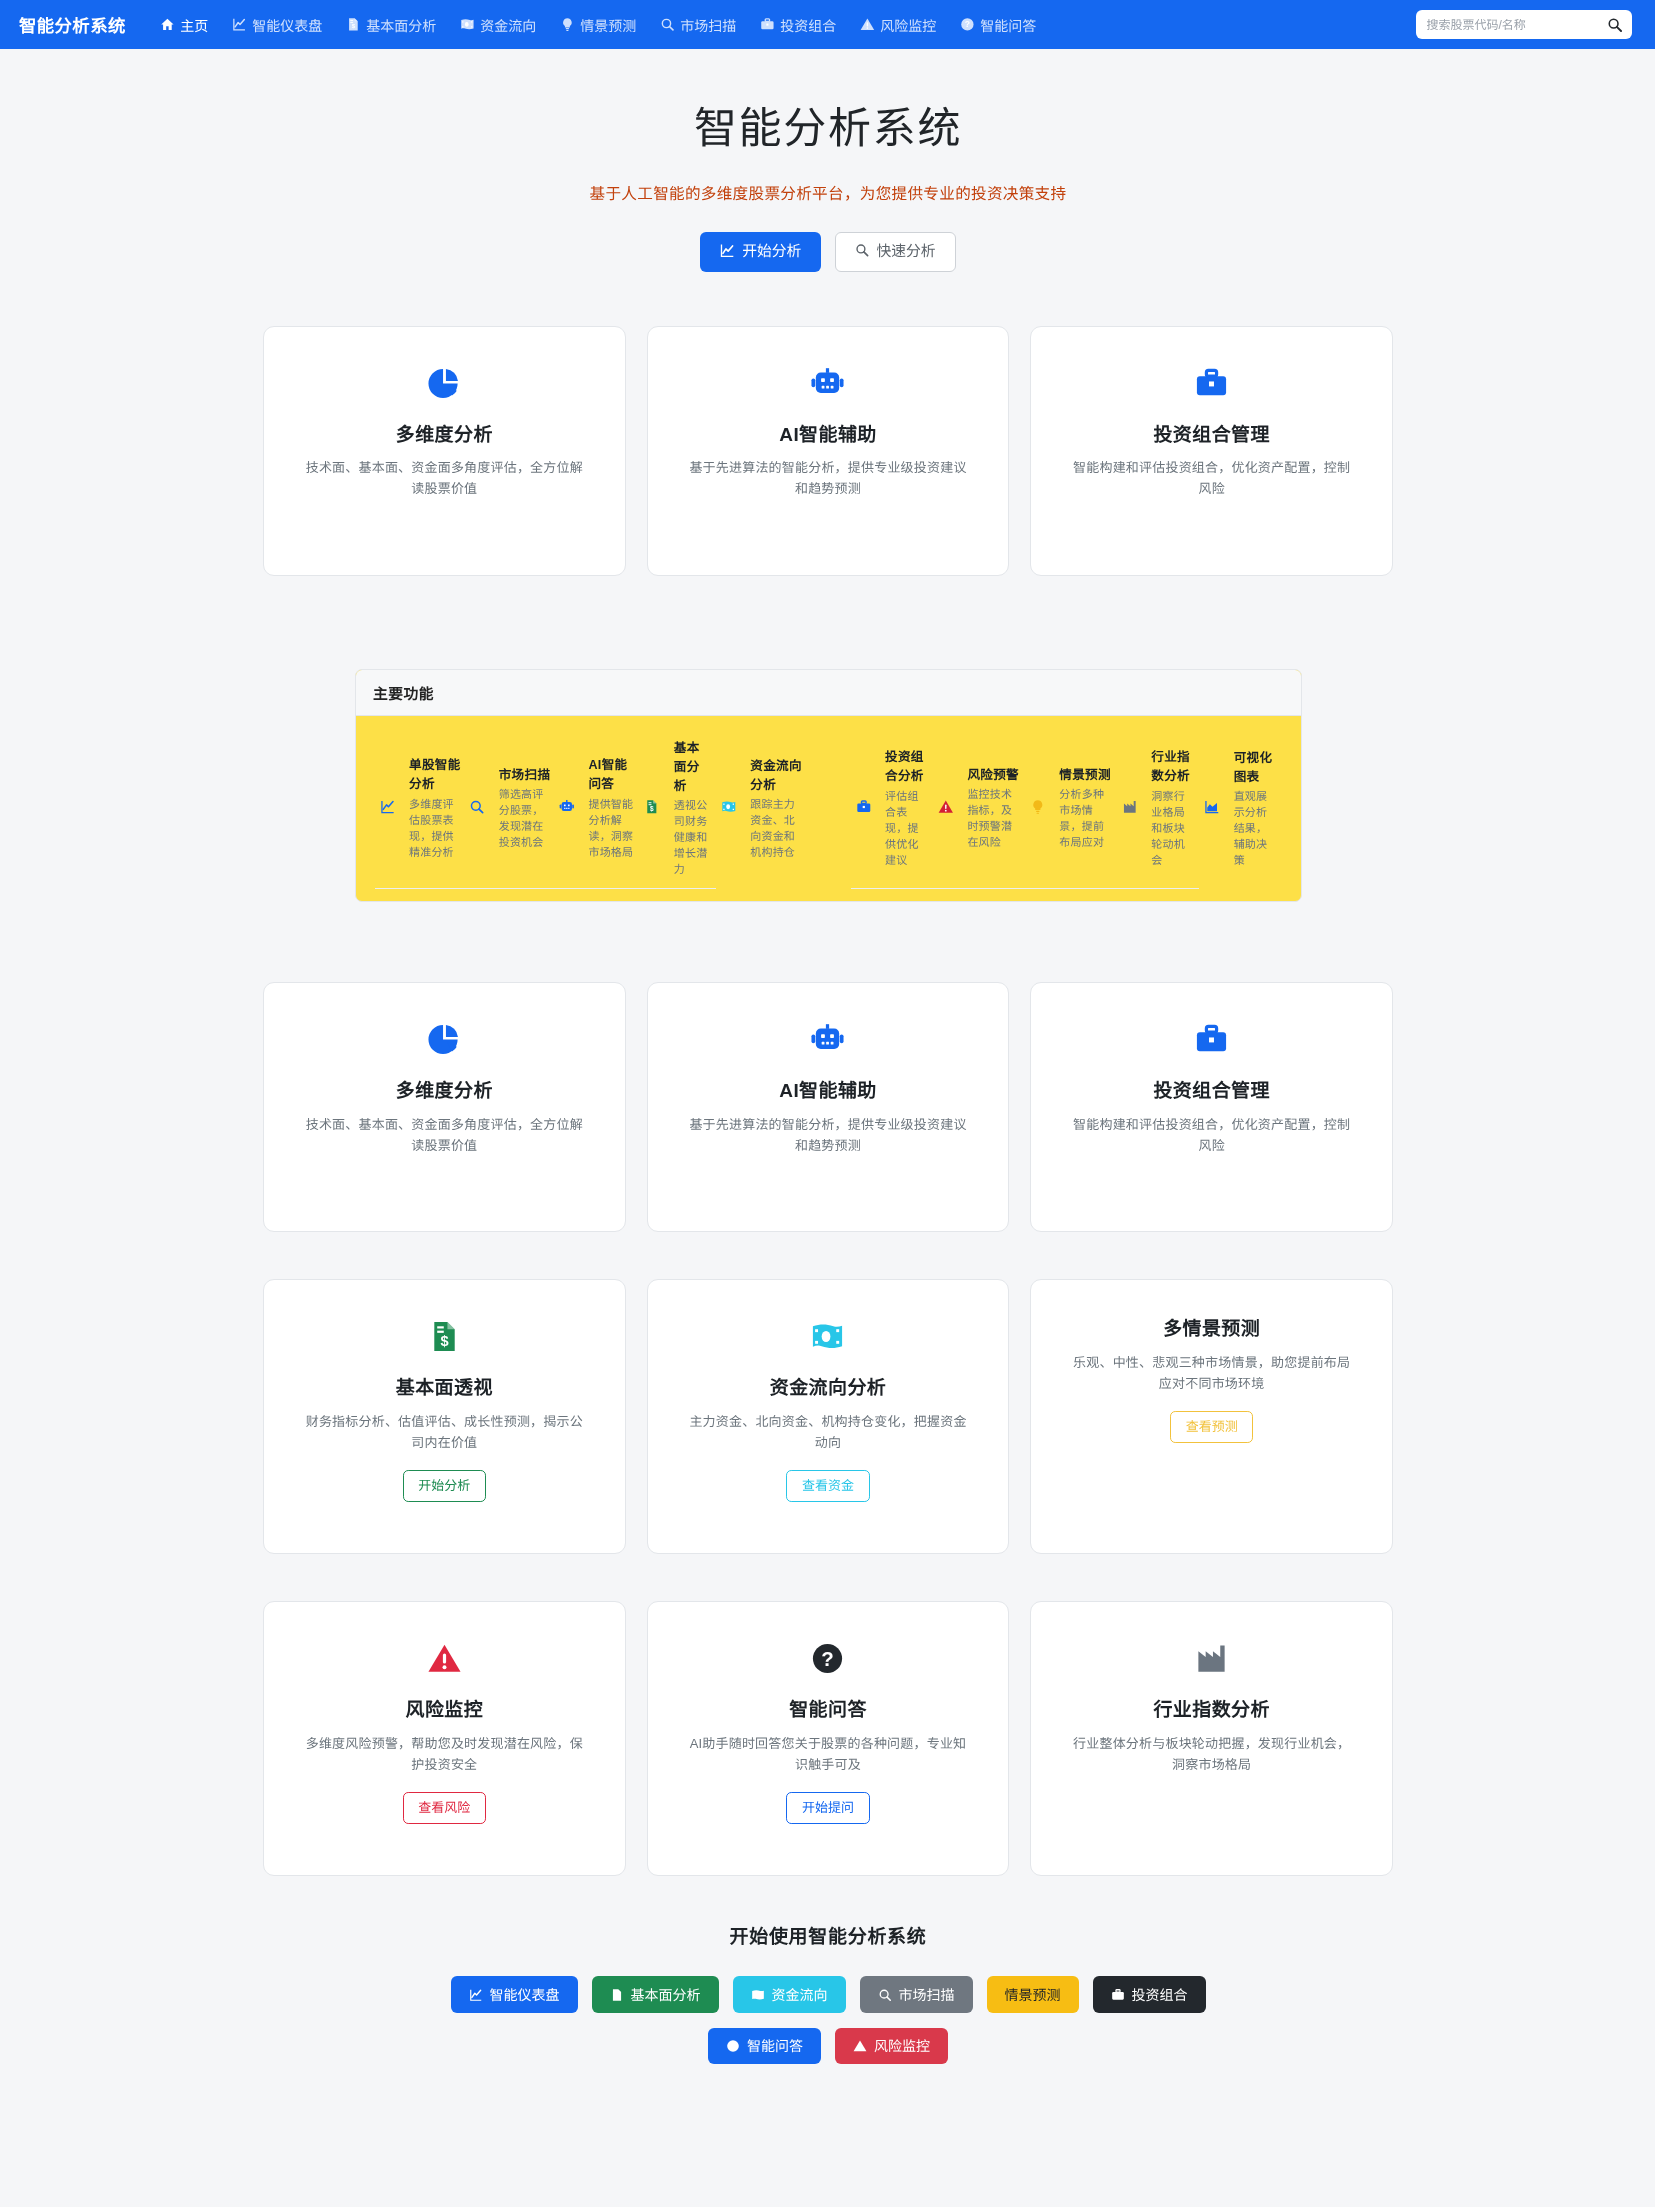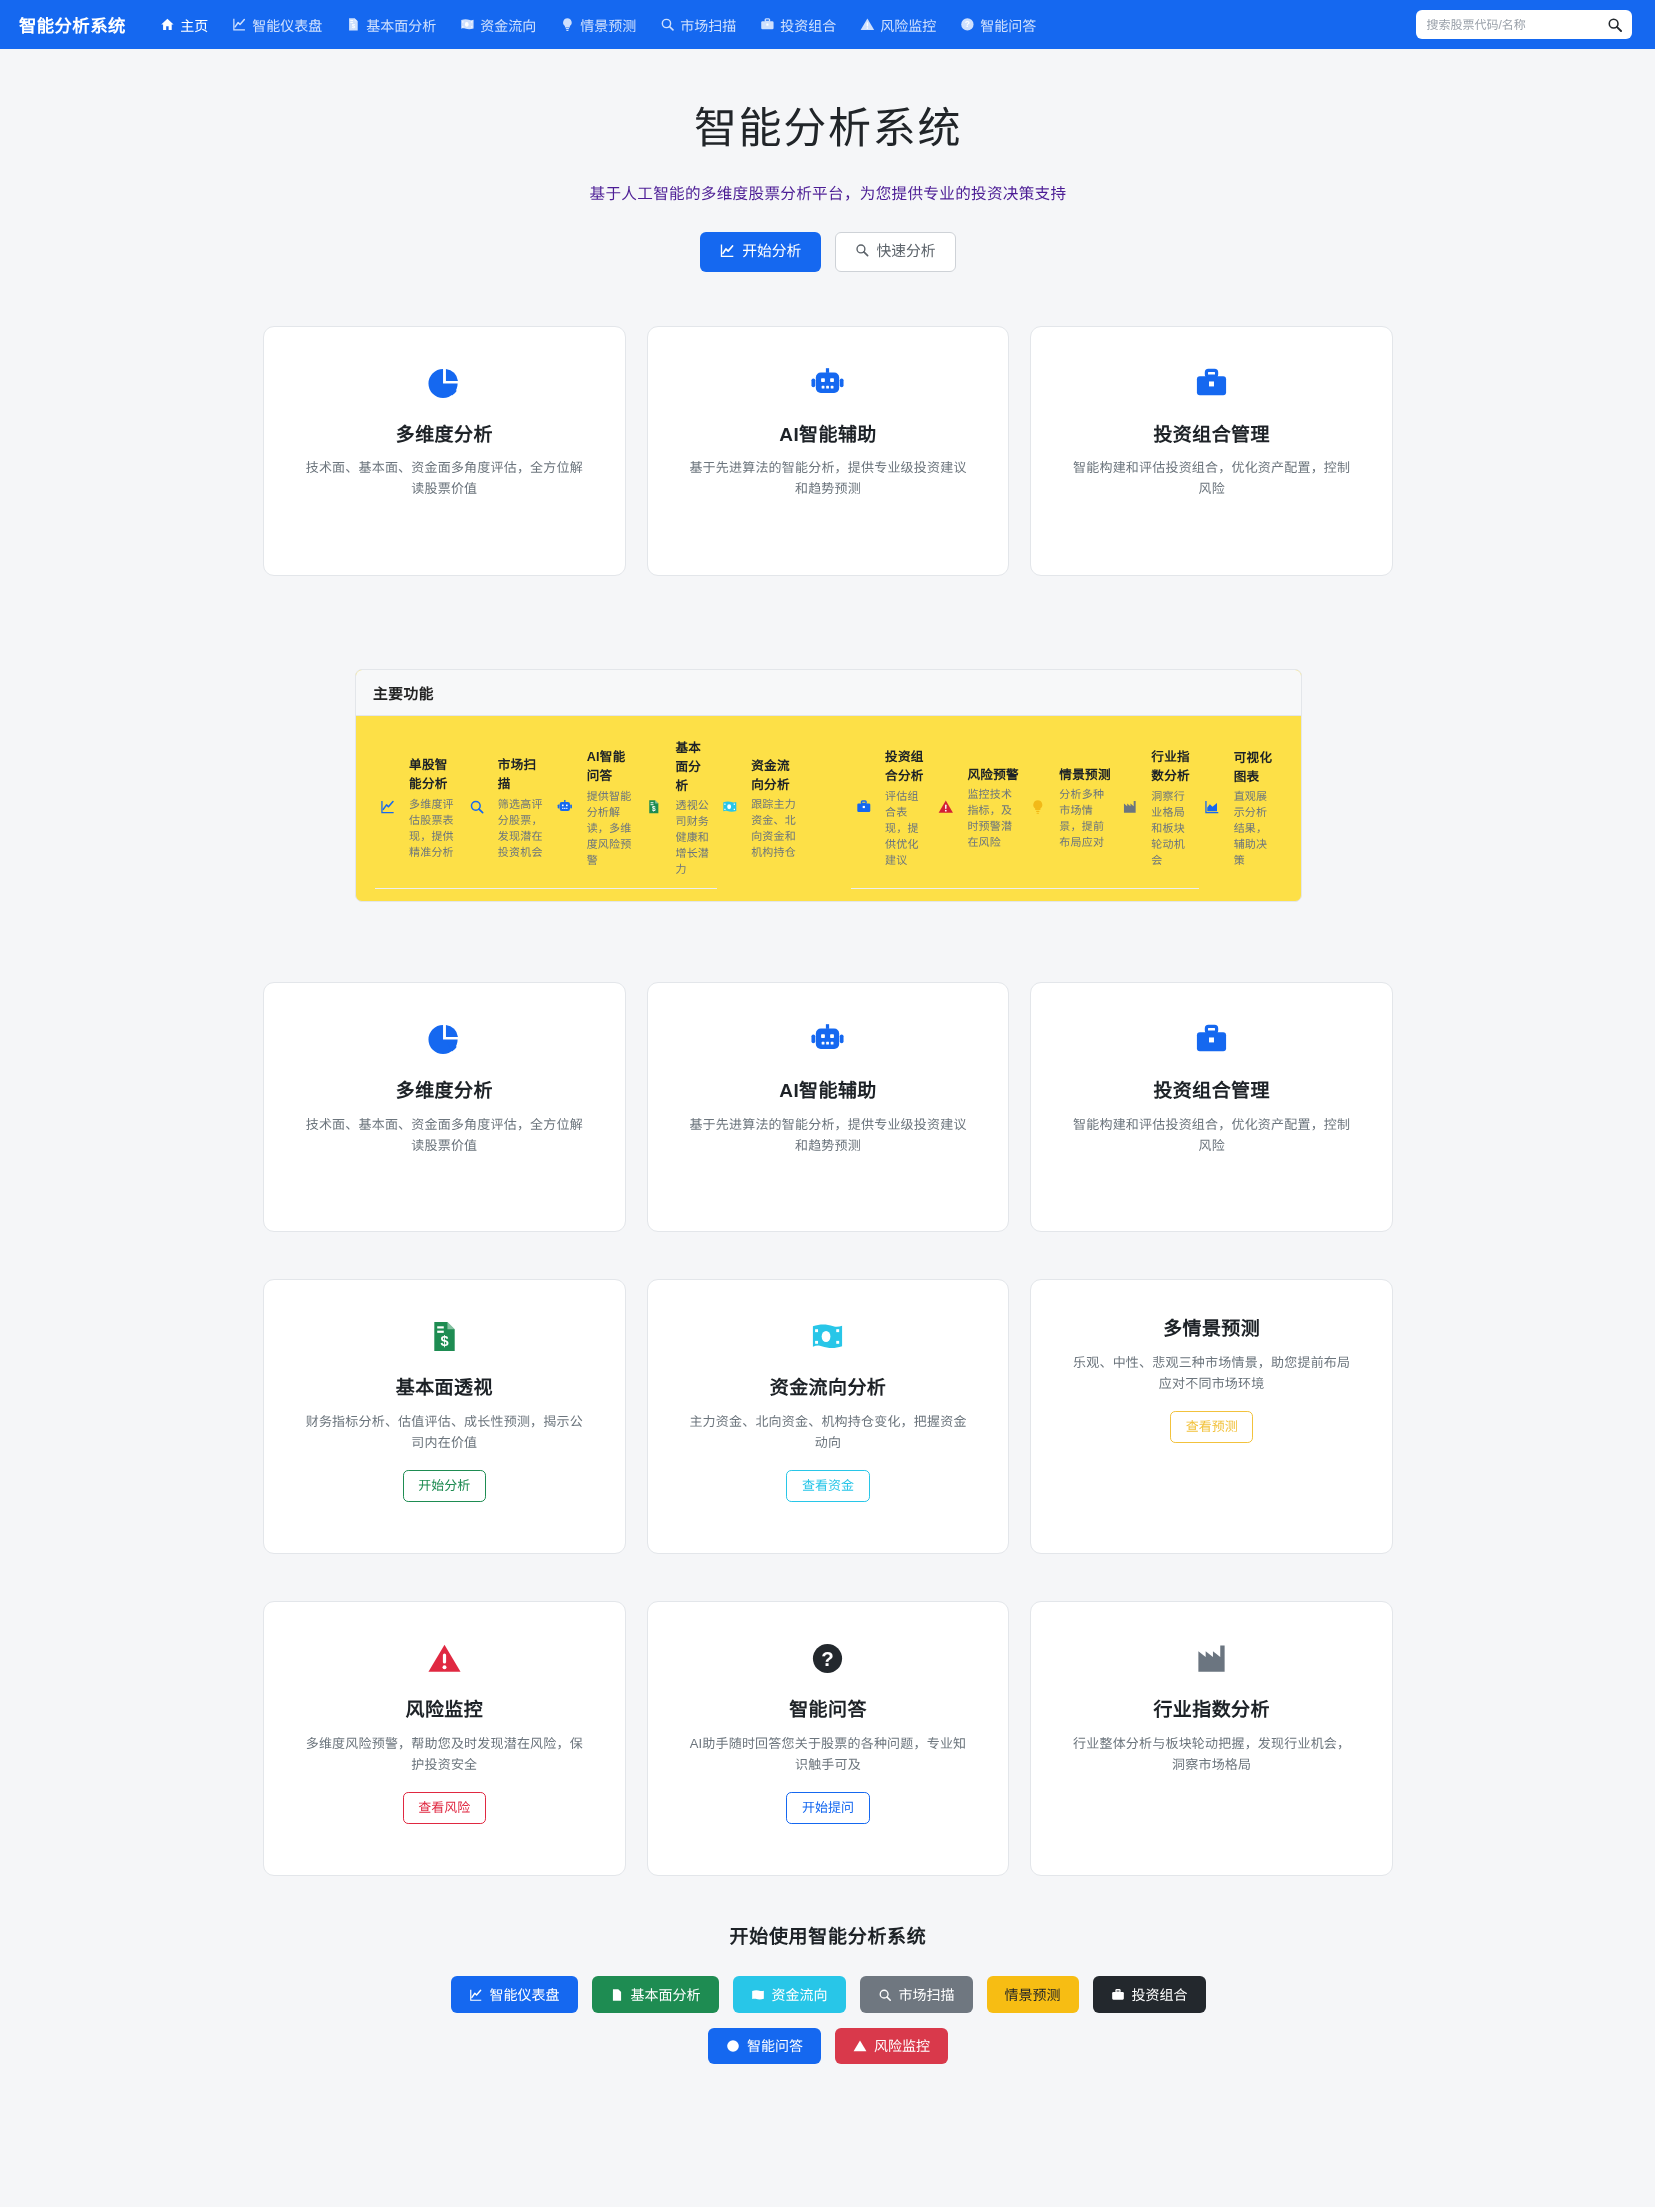--- a/index.html
+++ b/index.html
@@ -71,21 +71,21 @@
   .hero h1 {
     font-size: 43px;
     font-weight: 400;
     color: #212529;
     letter-spacing: 1.7px;
     line-height: 1.2;
   }
   .hero .sub {
     margin-top: 26px;
     font-size: 15.6px;
-    color: #4c1d95;
+    color: #c2410c;
     letter-spacing: 0.3px;
   }
   .hero .cta { margin-top: 29px; display: flex; justify-content: center; gap: 14px; }
   .btn {
     display: inline-flex;
     align-items: center;
     gap: 7px;
     font-size: 14.8px;
     font-family: inherit;
     border-radius: 6px;
@@ -433,21 +433,21 @@
                 <rect x="4" y="4.5" width="16" height="14" rx="3.4" fill="#1568f0"></rect>
                 <rect x="1" y="8.5" width="2.6" height="6" rx="1.3" fill="#1568f0"></rect>
                 <rect x="20.4" y="8.5" width="2.6" height="6" rx="1.3" fill="#1568f0"></rect>
                 <rect x="7.6" y="8.4" width="2.6" height="2.6" rx=".5" fill="#fff"></rect>
                 <rect x="13.8" y="8.4" width="2.6" height="2.6" rx=".5" fill="#fff"></rect>
                 <rect x="8" y="13.6" width="1.9" height="1.9" rx=".4" fill="#fff"></rect>
                 <rect x="11.1" y="13.6" width="1.9" height="1.9" rx=".4" fill="#fff"></rect>
                 <rect x="14.2" y="13.6" width="1.9" height="1.9" rx=".4" fill="#fff"></rect>
               </svg>
             </span>
-            <span class="fn-text"><span class="t">AI智能问答</span><span class="d" style="display:block">提供智能分析解读，多维度风险预警</span></span>
+            <span class="fn-text"><span class="t">AI智能问答</span><span class="d" style="display:block">提供智能分析解读，洞察市场格局</span></span>
           </div>
           <div class="fn-item">
             <span class="fn-ic">
               <svg width="15.6" height="15.6" viewBox="0 0 24 24">
                 <path d="M5 2h9l5 5v15H5z" fill="#1e8c52"></path>
                 <path d="M14 2v5h5z" fill="#ffffff" opacity=".45"></path>
                 <rect x="7" y="5" width="4.5" height="1.5" fill="#fff"></rect>
                 <rect x="7" y="8" width="4.5" height="1.5" fill="#fff"></rect>
                 <text x="12" y="18.5" font-size="10" font-weight="bold" text-anchor="middle" fill="#fff" font-family="Liberation Sans, sans-serif">$</text>
               </svg>

